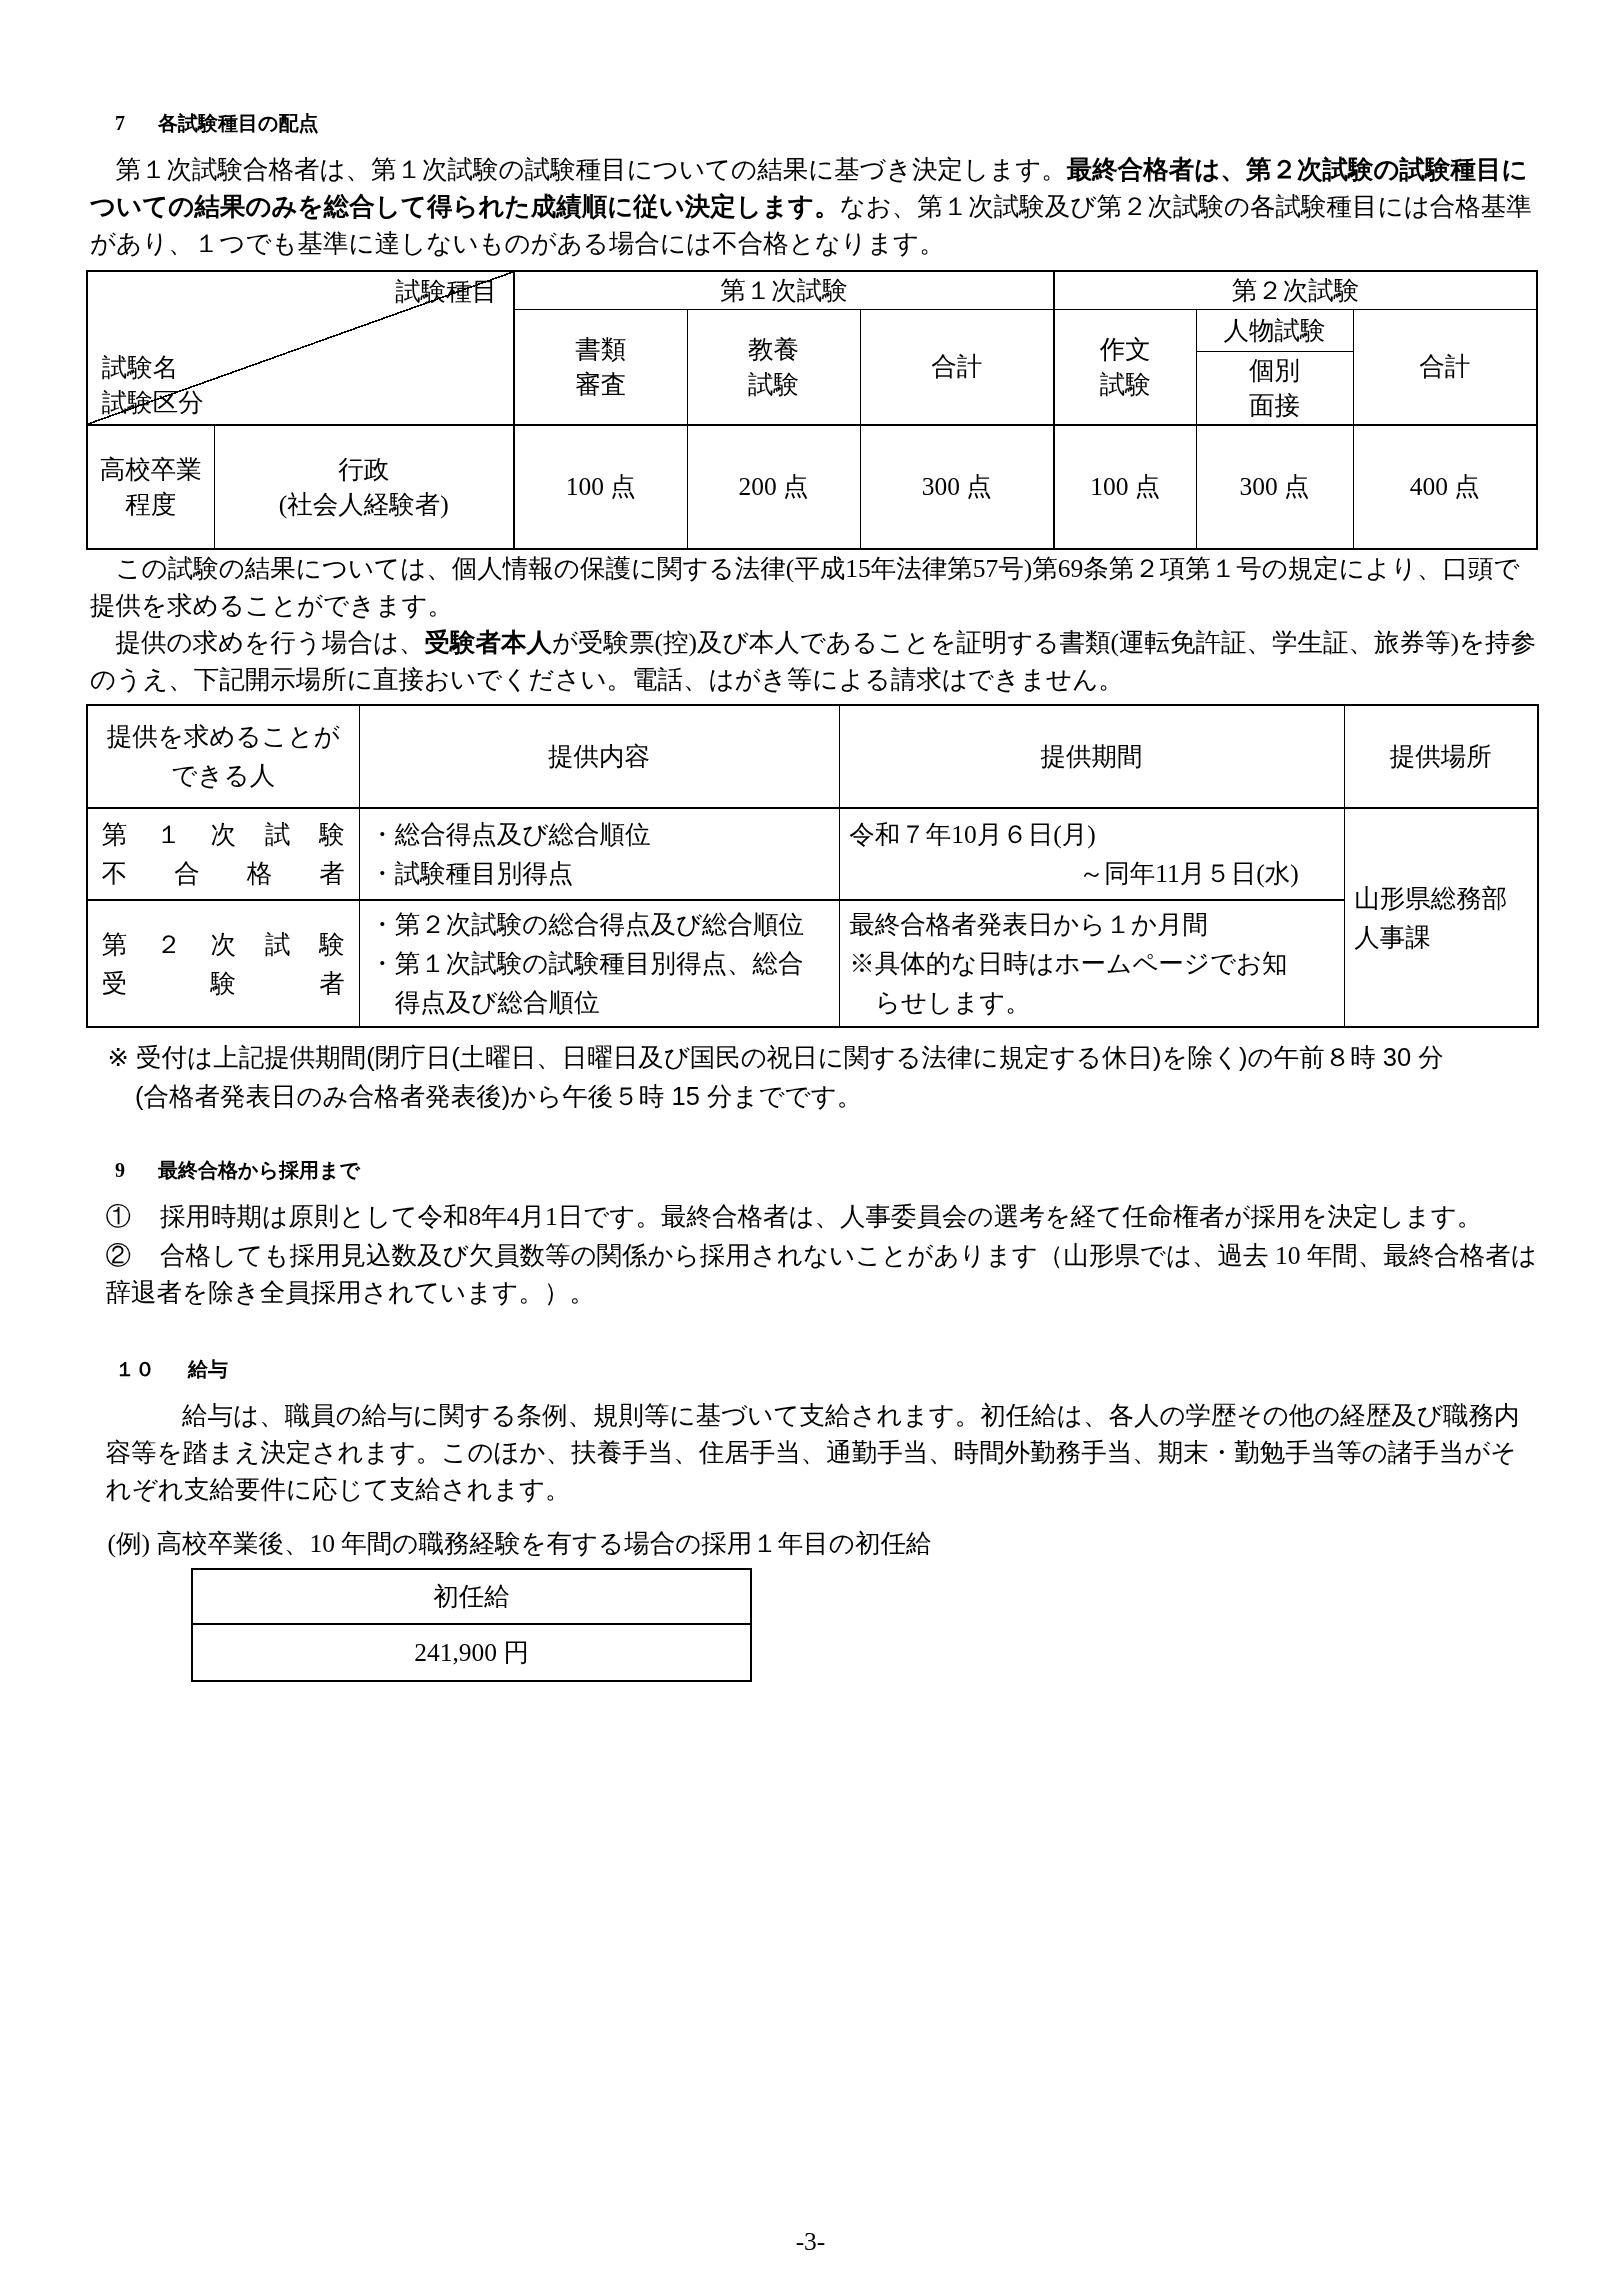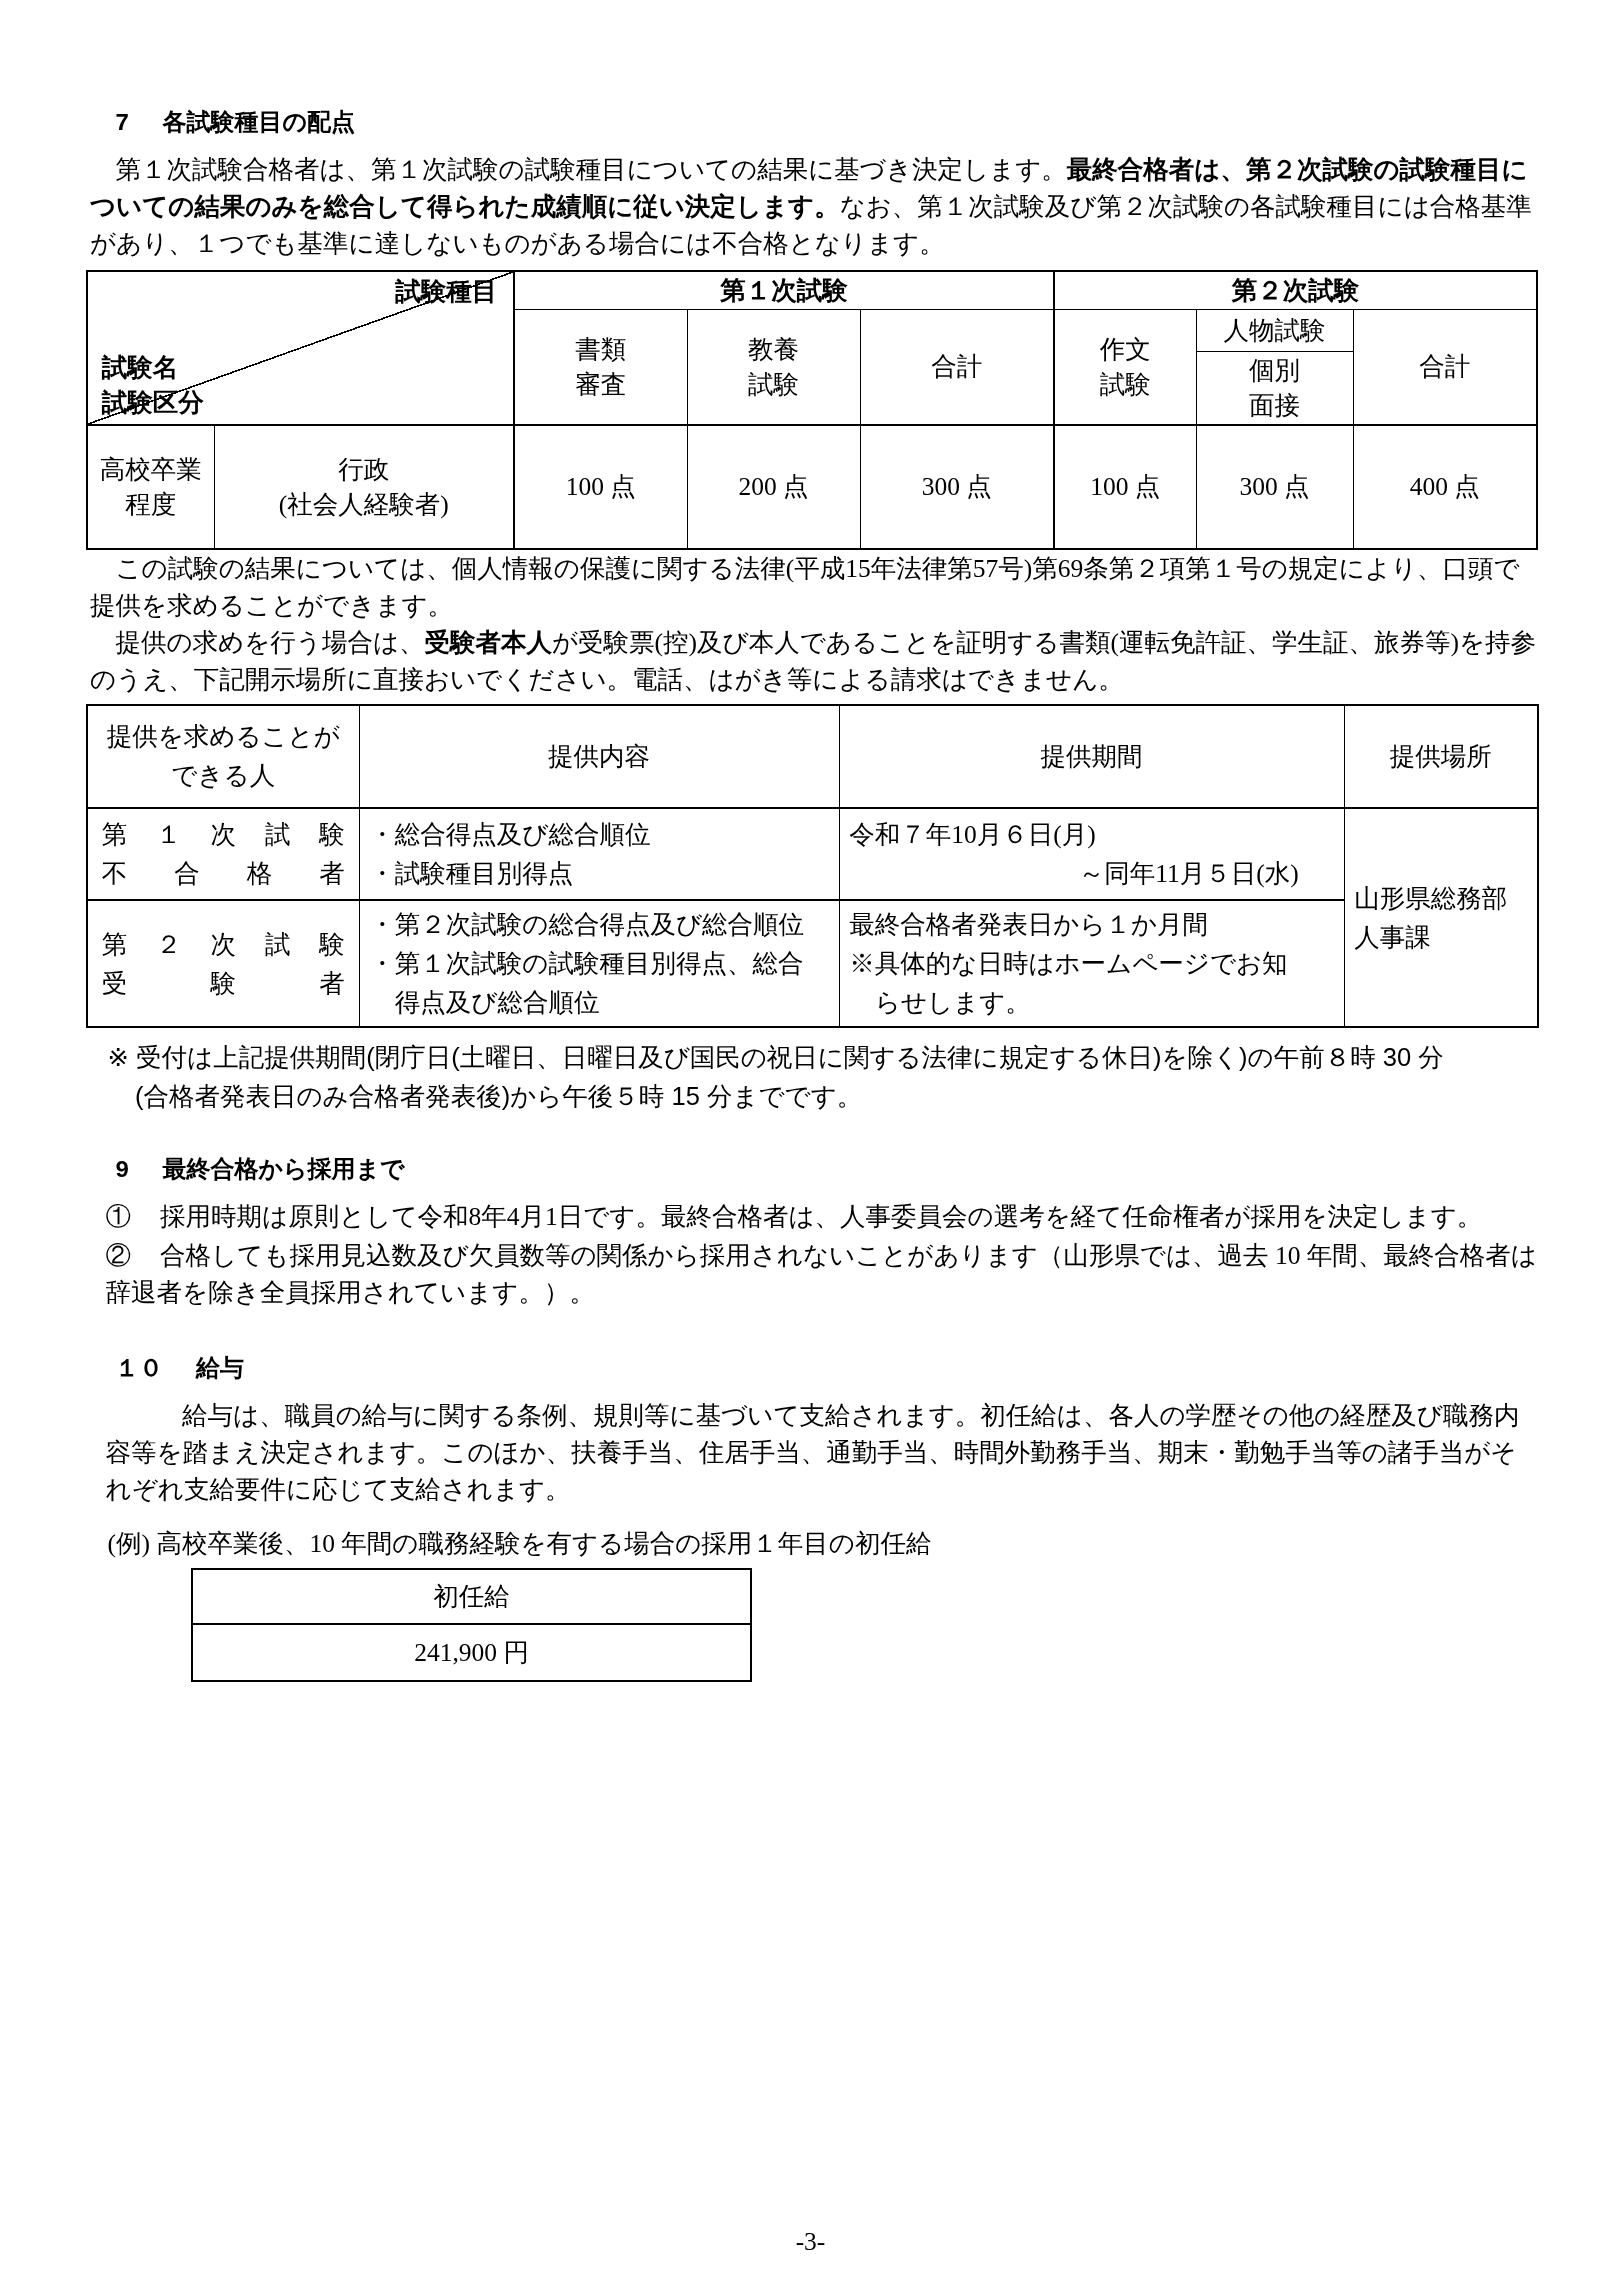--- a/index.html
+++ b/index.html
@@ -4,34 +4,34 @@
 <style>
   html,body{margin:0;padding:0;}
   body{
     width:1621px; min-height:2293px; position:relative;
     background:#ffffff; color:#000;
     font-family:"Liberation Serif","DejaVu Serif",serif;
     font-size:25.5px; line-height:37px;
   }
   .content{padding:102px 84px 0 86px;}
   .sec-h{
-    font-family:Liberation Mono, monospace;
-    font-weight:bold; font-size:24px; line-height:43px;
+    font-family:Liberation Serif, serif;
+    font-weight:bold; font-size:20px; line-height:43px;
     margin:0 0 5.9px 29px;
   }
   .sec-num{display:inline-block; margin-right:33px;}
   .para{margin:0 0 0 4px; text-indent:1em;}
   .para .b{font-family:"Liberation Sans","DejaVu Sans",sans-serif; font-weight:bold;}
   .ml{white-space:pre-line;}
   
   table{border-collapse:collapse; table-layout:fixed;}
   .t1{width:1451px; margin:7.8px 0 0 0; border:2.9px solid #000;}
   .t1 td{border:1px solid #000; text-align:center; vertical-align:middle; padding:1px 3.9px; line-height:35px;}
   .t1 .bl3{border-left:2.9px solid #000;}
-  .t1 .hA{height:35px;font-weight:bold;}
+  .t1 .hA{height:35px;}
   .t1 .hB td{height:39px;}
   .t1 .hC td{height:57px;}
   .t1 .data td{height:120px; border-top:2px solid #000;}
   .corner{position:relative; padding:0 !important;
     background-image:linear-gradient(to bottom right,
       transparent calc(50% - 0.8px), #000 calc(50% - 0.8px),
       #000 calc(50% + 0.8px), transparent calc(50% + 0.8px));}
   .corner .tr{position:absolute; top:2px; right:15.7px; line-height:35px;}
   .corner .bl{position:absolute; bottom:3.9px; left:13.7px; text-align:left; line-height:35px;}
   

